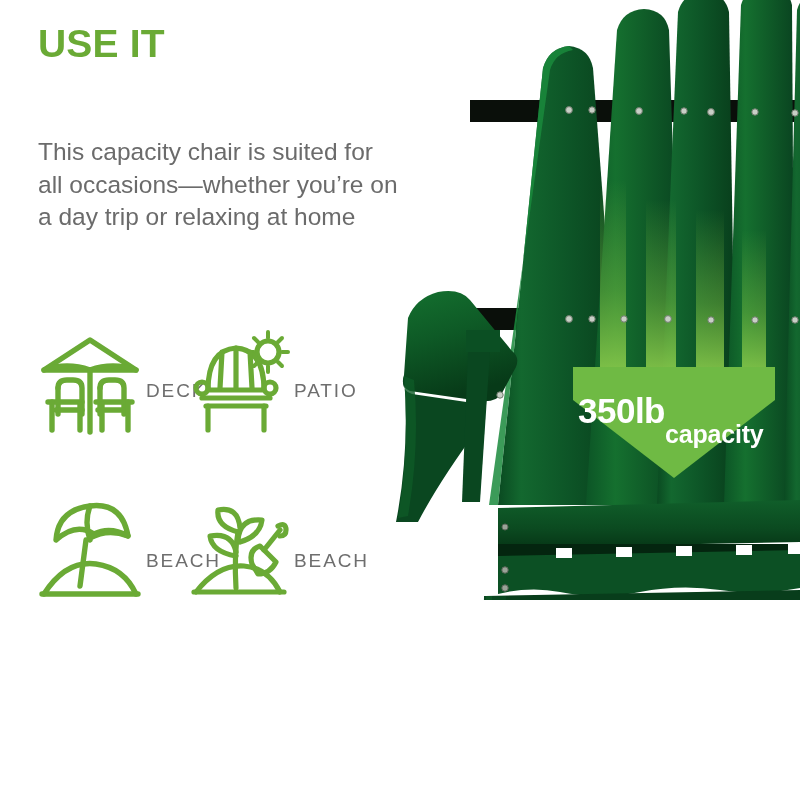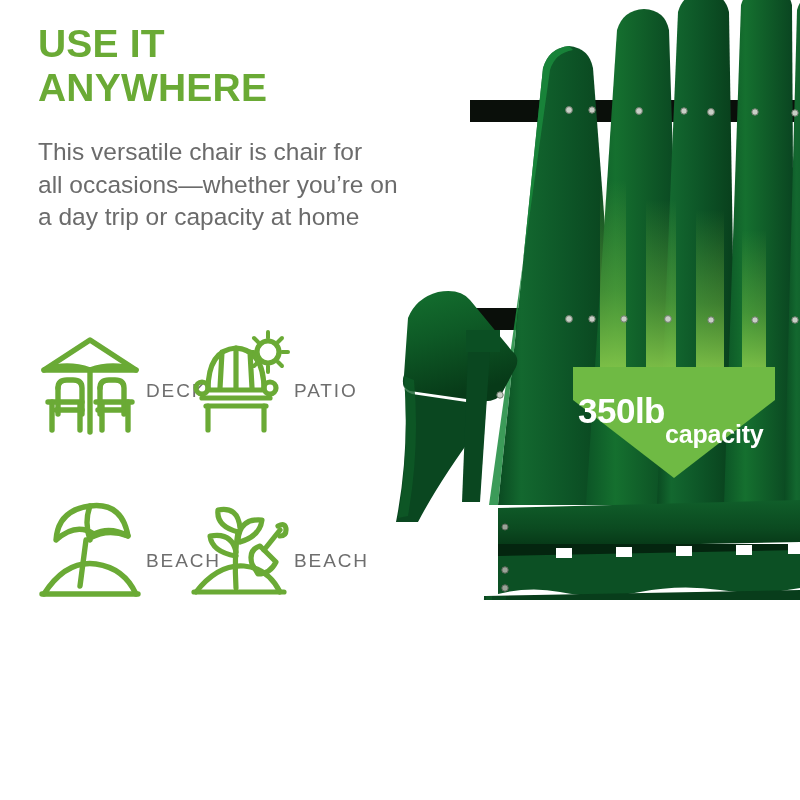--- a/index.html
+++ b/index.html
@@ -167,27 +167,26 @@
 
       <path d="M484 596 L506 596 L504 780 q-2 10 -12 10 q-10 0 -10 -10 Z" fill="#0a4720"></path>
       <path d="M486 596 l6 0 l-2 186 l-6 0 Z" fill="#0e5a27" opacity="0.7"></path>
     </g>
 
     <polygon points="573,367 775,367 775,400 674,478 573,400" fill="#6fba44"></polygon>
   </svg>
 
   <div class="headline">
     <span class="l">USE IT</span>
-    <span class="l">ANYWHERE</span>
   </div>
 
   <div class="subcopy">
-    <span class="l">This versatile chair is chair for</span>
+    <span class="l">This capacity chair is suited for</span>
     <span class="l">all occasions—whether you’re on</span>
-    <span class="l">a day trip or capacity at home</span>
+    <span class="l">a day trip or relaxing at home</span>
   </div>
 
   <div class="icon-grid">
 
     <div class="icon-row">
 
       <div class="icon-cell">
         <div class="icon-art">
           <svg width="112" height="110" viewBox="0 0 112 110" fill="none" stroke="#6aaa35" stroke-width="5.4" stroke-linecap="round" stroke-linejoin="round">
 

